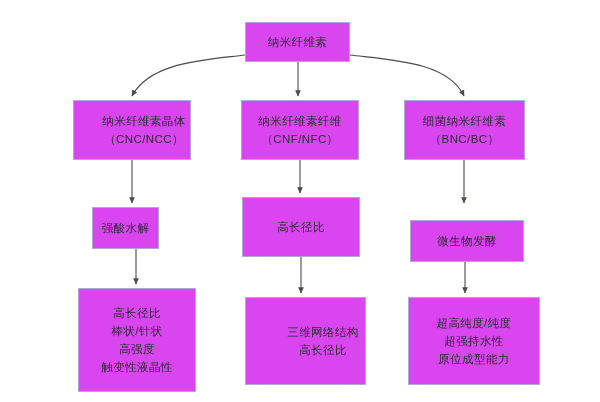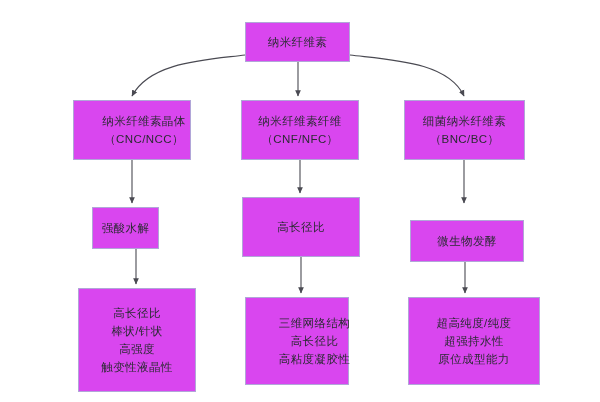--- a/index.html
+++ b/index.html
@@ -56,21 +56,21 @@
   
   #node-cnc  { left: 73px;  top: 100px; width: 118px; height: 60px; padding-left: 24px; }
   #node-cnf  { left: 241px; top: 100px; width: 118px; height: 60px; }
   #node-bnc  { left: 404px; top: 100px; width: 121px; height: 60px; }
   
   #node-proc-acid  { left: 92px;  top: 207px; width: 67px;  height: 42px; }
   #node-proc-mech  { left: 242px; top: 197px; width: 118px; height: 60px; }
   #node-proc-ferm  { left: 410px; top: 220px; width: 114px; height: 42px; }
   
   #node-prop-cnc { left: 78px;  top: 288px; width: 118px; height: 104px; }
-  #node-prop-cnf { left: 245px; top: 297px; width: 104px; height: 88px; padding-left: 35px; }
+  #node-prop-cnf { left: 245px; top: 297px; width: 121px; height: 88px; padding-left: 35px; }
   #node-prop-bnc { left: 408px; top: 297px; width: 132px; height: 88px; }
 </style>
 </head>
 <body>
 
 <div id="diagram">
 
   <svg id="edges" viewBox="0 0 600 402" xmlns="http://www.w3.org/2000/svg">
     <defs>
       <marker id="arrow" markerWidth="7" markerHeight="7" refX="5.2" refY="3" orient="auto" markerUnits="strokeWidth">
@@ -122,21 +122,20 @@
 
   <div class="node" id="node-prop-cnc">
     <span class="line">高长径比</span>
     <span class="line">棒状/针状</span>
     <span class="line">高强度</span>
     <span class="line">触变性液晶性</span>
   </div>
   <div class="node" id="node-prop-cnf">
     <span class="line">三维网络结构</span>
     <span class="line">高长径比</span>
-    <span class="line">高粘度凝胶性</span>
   </div>
   <div class="node" id="node-prop-bnc">
     <span class="line">超高纯度/纯度</span>
     <span class="line">超强持水性</span>
     <span class="line">原位成型能力</span>
   </div>
 
 </div>
 
 </body></html>

